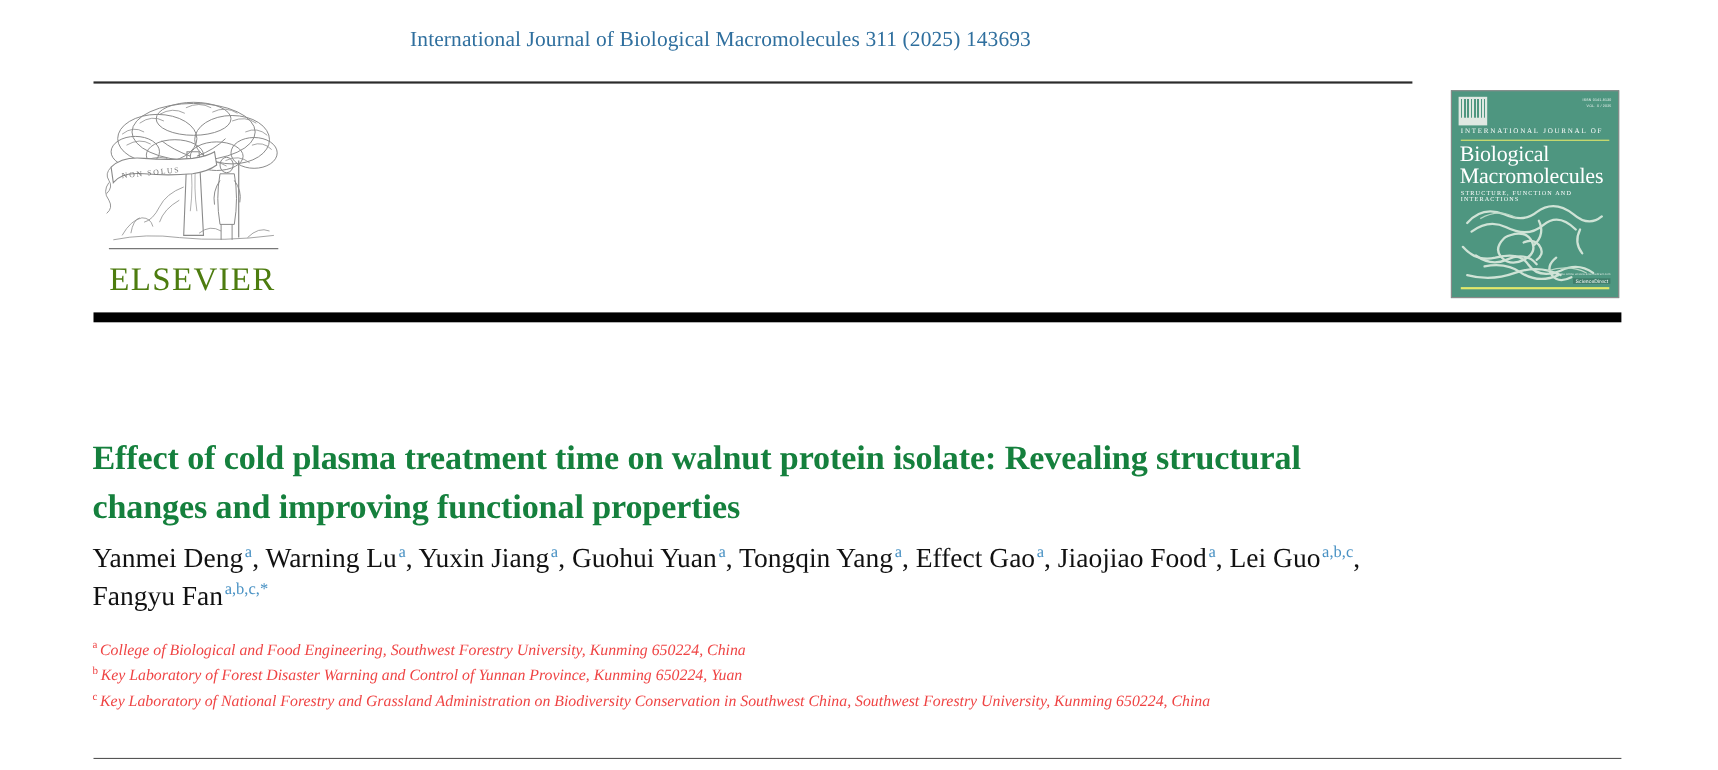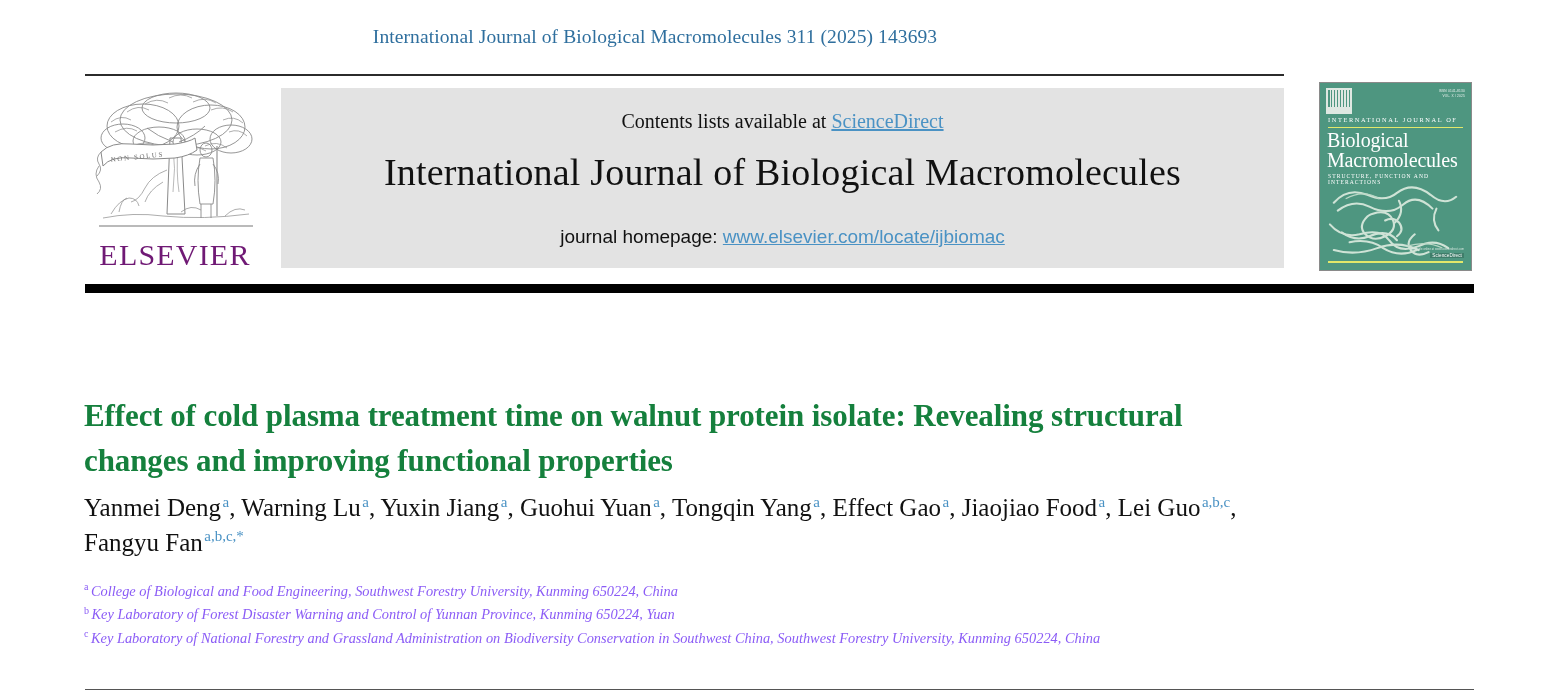--- a/index.html
+++ b/index.html
@@ -70,21 +70,21 @@
   }
   .elsevier-wordmark {
     position: absolute;
     top: 154px;
     left: 2px;
     width: 176px;
     text-align: center;
     font-family: "Liberation Serif", "DejaVu Serif", serif;
     font-size: 30px;
     letter-spacing: 1.2px;
-    color: #701a75;
+    color: #4d7c0f;
     line-height: 1;
   }
 
   
   .contents-box {
     position: absolute;
     top: 14px;
     left: 196px;
     width: 1003px;
     height: 180px;
@@ -249,21 +249,21 @@
     padding-left: 1.5px;
   }
   .affiliations {
     position: absolute;
     top: 580px;
     left: 84px;
     width: 1200px;
     font-size: 14.4px;
     line-height: 1.62;
     font-style: italic;
-    color: #8b5cf6;
+    color: #ef4444;
   }
   .affiliations .aff { display: block; }
   .affiliations sup {
     font-style: normal;
     font-size: 10px;
     vertical-align: super;
     line-height: 0;
     padding-right: 2.5px;
   }
   .bottom-rule {
@@ -347,29 +347,20 @@
           <path d="M88 126 q10 -8 20 -2"></path>
         </g>
 
         <path d="M6 140 L160 140" stroke="#777" stroke-width="1.2"></path>
       </g>
       <text x="18" y="76" font-family="Liberation Serif, serif" font-size="7" fill="#6f6f6f" letter-spacing="1.6" transform="rotate(-6 18 76)">NON SOLUS</text>
     </svg>
     <div class="elsevier-wordmark">ELSEVIER</div>
   </div>
 
-  <div class="contents-box">
-    <div class="contents-line">
-      <span>Contents lists available at </span><a class="link-blue" href="#">ScienceDirect</a>
-    </div>
-    <div class="journal-title">International Journal of Biological Macromolecules</div>
-    <div class="homepage-line">
-      <span>journal homepage: </span><a class="link-blue2" href="#">www.elsevier.com/locate/ijbiomac</a>
-    </div>
-  </div>
 
   <div class="cover">
     <div class="cover-inner">
       <div class="cover-elsevier-mark"></div>
       <div class="cover-issn">
         <div>ISSN 0141-8130</div>
         <div>VOL. X / 2025</div>
       </div>
       <div class="cover-kicker">INTERNATIONAL JOURNAL OF</div>
       <div class="cover-rule-top"></div>

